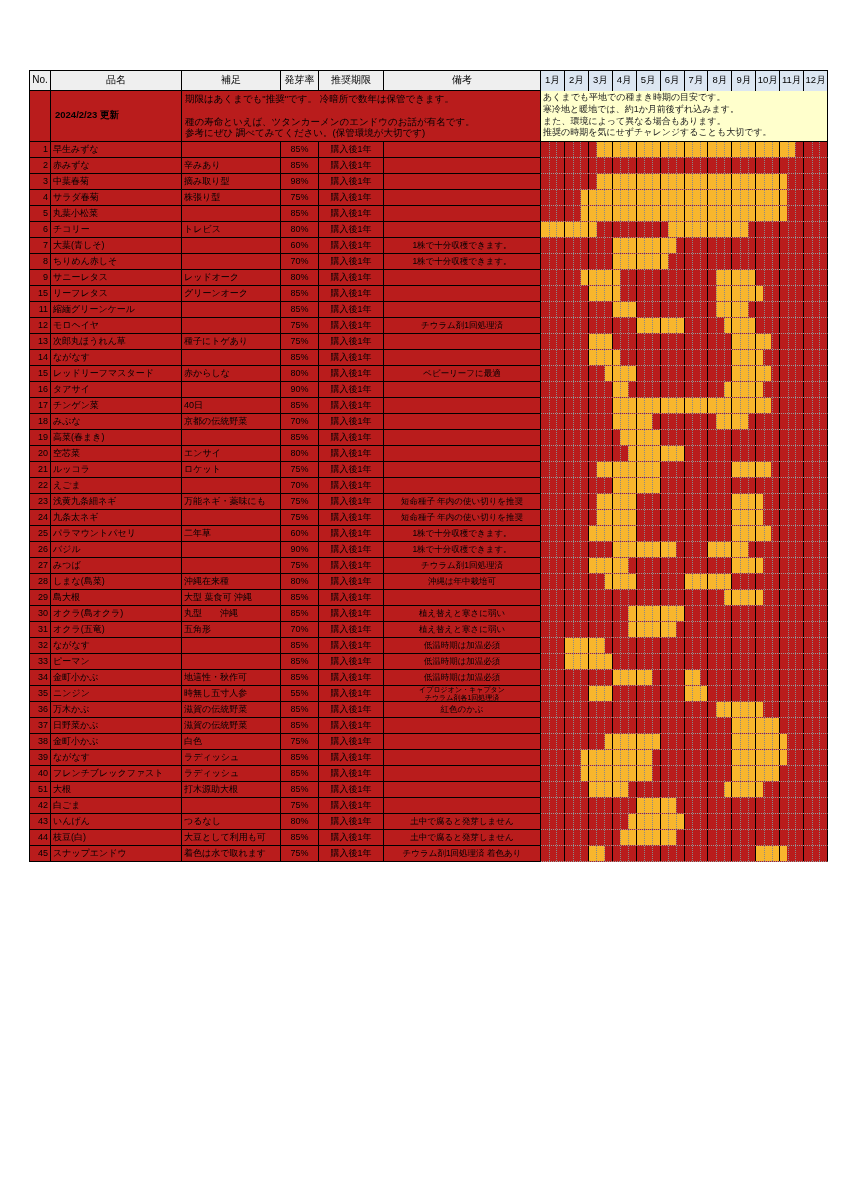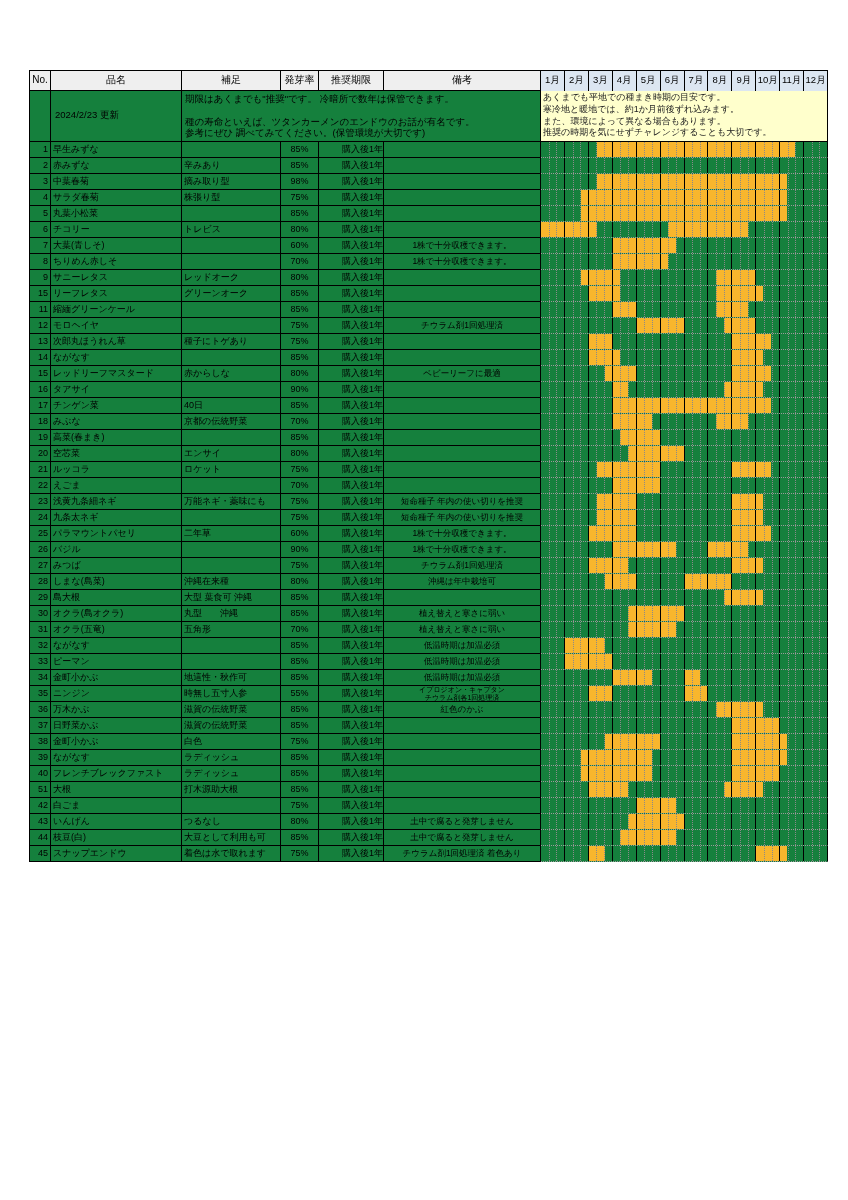--- a/index.html
+++ b/index.html
@@ -4,51 +4,51 @@
 <style>
   html,body{margin:0;padding:0;}
   body{
     width:848px;height:1200px;background:#ffffff;position:relative;
     font-family:"Liberation Sans","DejaVu Sans",sans-serif;color:#000;
     -webkit-font-smoothing:antialiased;
   }
   .sheet{
     position:absolute;left:29px;top:70px;width:798px;
     border-left:1px solid #000;border-top:1px solid #000;
-    background:#15803d;font-size:9px;
+    background:#b91c1c;font-size:9px;
   }
   .row{display:flex;flex-direction:row;align-items:stretch;}
   .c{
     box-sizing:border-box;border-right:1px solid #000;border-bottom:1px solid #000;
     overflow:hidden;white-space:nowrap;position:relative;
   }
   .c.no{width:21px;text-align:right;padding-right:2px;}
   .c.name{width:131px;padding-left:2px;}
   .c.supp{width:99px;padding-left:2px;}
   .c.rate{width:38px;text-align:center;}
-  .c.period{width:65px;text-align:right;}
+  .c.period{width:65px;text-align:center;}
   .c.remark{width:157px;text-align:center;}
   .c.chart{width:287px;border-bottom:1px dotted #999;padding:0;}
   
   .header-row{height:20px;}
   .header-row .c{
     background:#efefef;font-size:10px;text-align:center;
     line-height:18px;padding:0;
   }
   .header-row .months{display:flex;background:#fff;border-bottom:1px solid #000;}
   .mcell{
     flex:1;box-sizing:border-box;border-right:1px solid #000;background:#dce6f1;
     text-align:center;line-height:18px;font-size:9.5px;overflow:hidden;
   }
   .mcell:last-child{border-right:none;}
   .header-row .c.chart-head{width:287px;border-right:1px solid #000;border-bottom:none;}
   
   .note-row{height:51px;}
   .note-row .c{white-space:normal;}
-  .note-row .date-cell{line-height:48px;padding-left:4px;font-size:9.5px;}
+  .note-row .date-cell{line-height:48px;padding-left:4px;font-size:9.5px;font-weight:bold;}
   .note-row .bignote{width:359px;padding:2px 3px;font-size:9.5px;line-height:11.5px;}
   .note-row .calnote{
     width:287px;background:#ffffcc;padding:1px 2px;font-size:9px;line-height:11.8px;
     font-weight:normal;color:#222;
   }
   .note-line{min-height:11px;}
   
   .data-row{height:16px;}
   .data-row .c{line-height:15px;font-size:9px;}
   .data-row .c.remark{font-size:8.5px;}

